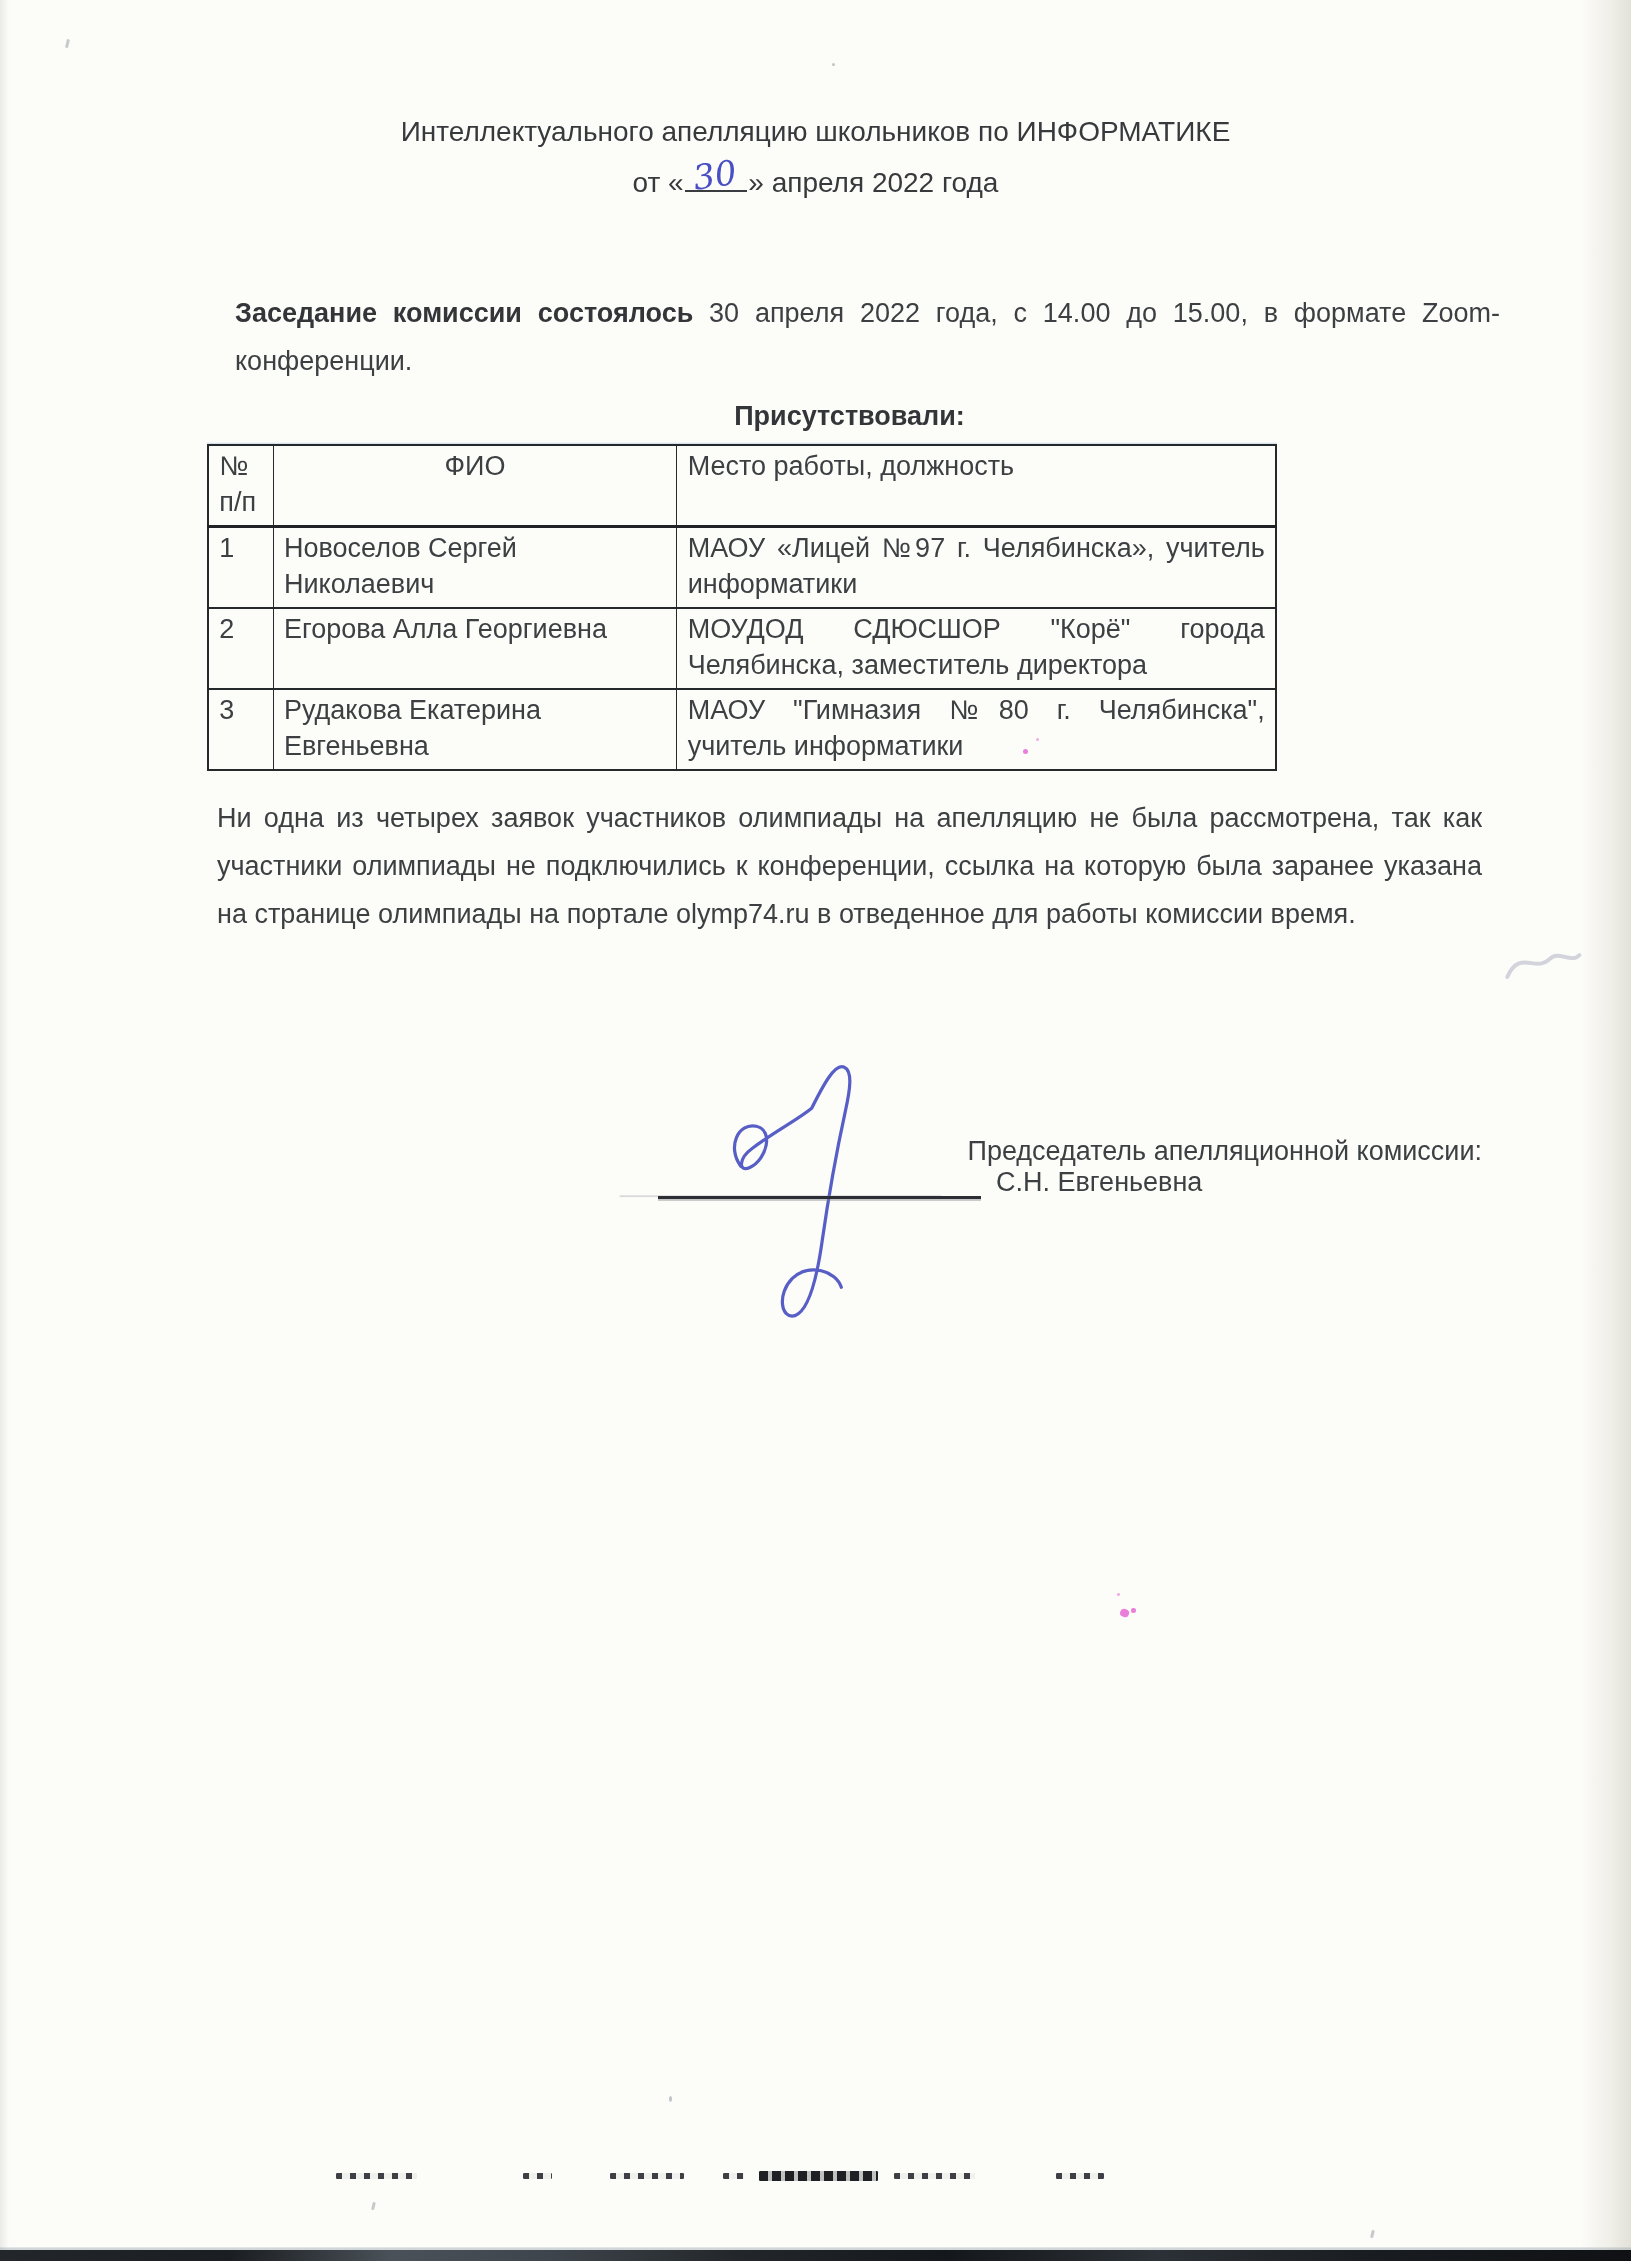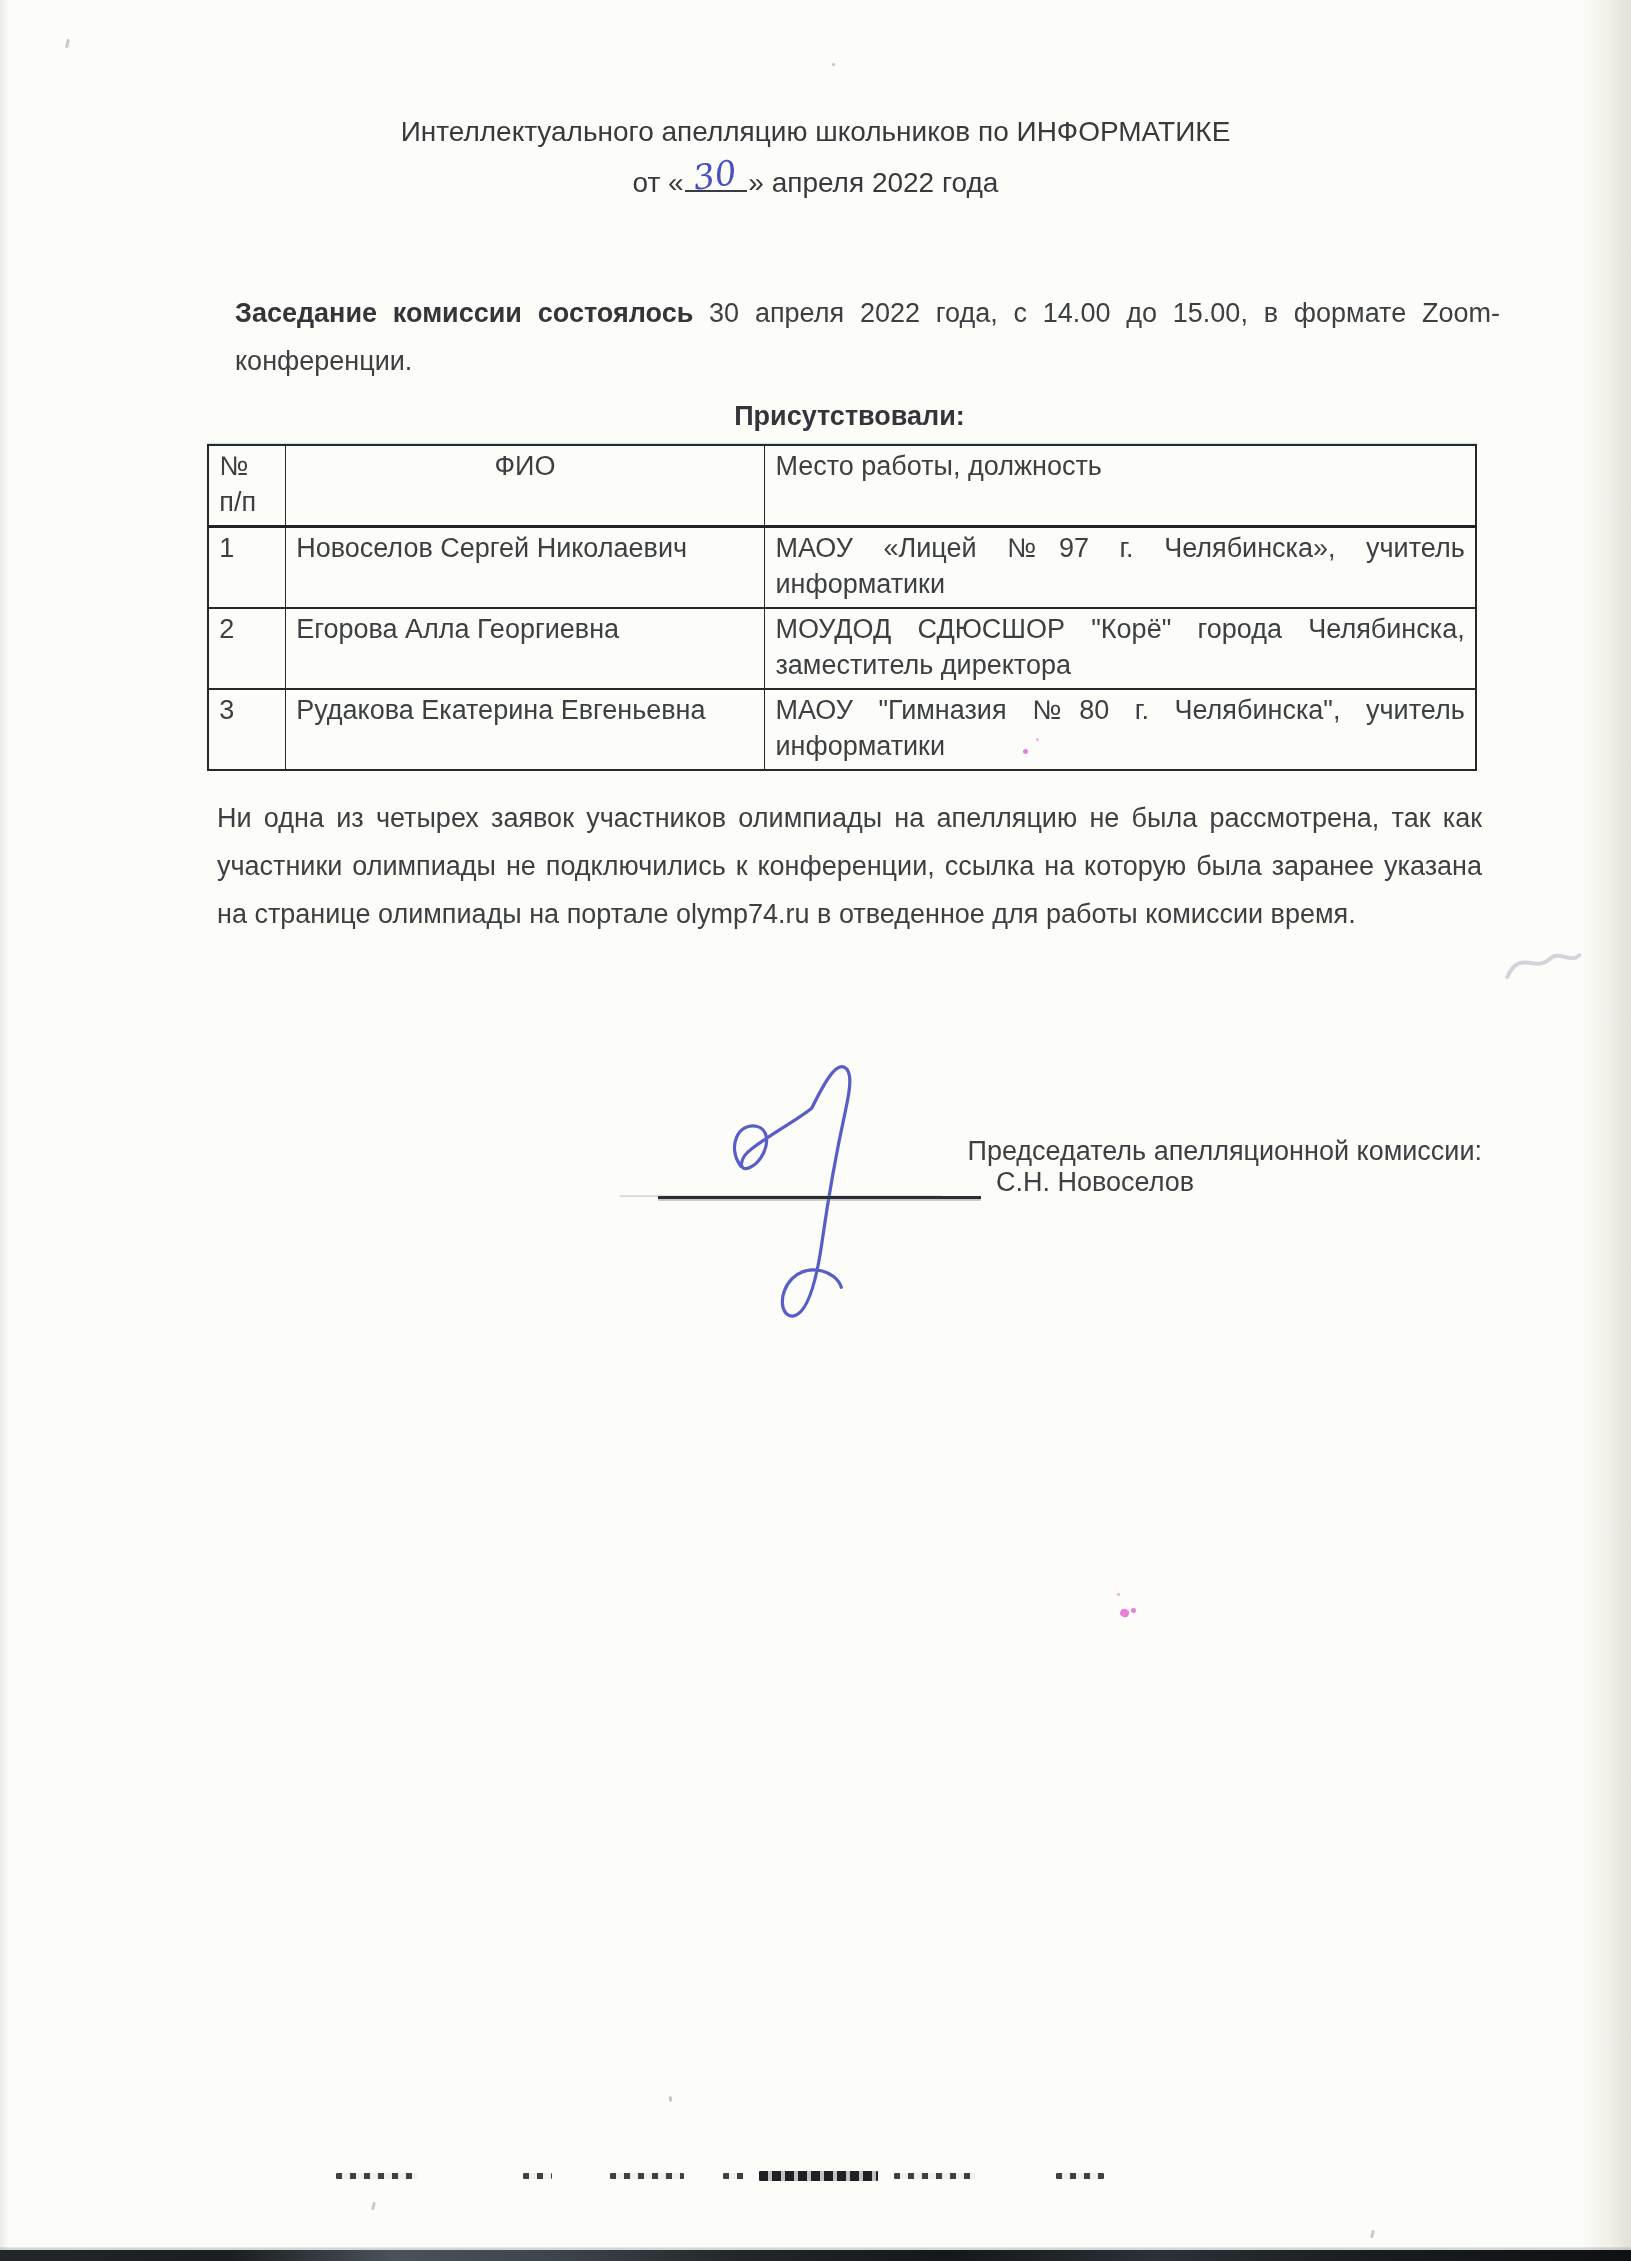--- a/index.html
+++ b/index.html
@@ -33,21 +33,21 @@
   }
   .bold { font-weight: bold; color: #333538; }
   #para-meeting { top: 262px; margin-left: 18px; }
   #attendees-label { top: 365px; font-weight: bold; color: #333538; text-align: center; }
   #para-result { top: 767px; }
   #para-decision { top: 926px; }
   #chairman-label { top: 1100px; text-align: right; }
 
   
   .attendees-table {
-    position: absolute; top: 444px; left: 207px; width: 1270px;
+    position: absolute; top: 444px; left: 207px; width: 1070px;
     border-collapse: collapse; table-layout: fixed;
     font-size: 27px; line-height: 36px; color: #3d4043;
   }
   .attendees-table th, .attendees-table td {
     border: 1.9px solid #26292c;
     padding: 1.9px 10.3px 5.2px 10.3px;
     vertical-align: top; font-weight: normal;
     overflow: hidden;
   }
   .attendees-table tr { border-bottom: 2.6px solid #26292c; }
@@ -163,21 +163,21 @@
 
 
   <p class="para" id="chairman-label">Председатель апелляционной комиссии:</p>
 
   <svg class="signature-svg" width="174" height="277" viewBox="0 0 270 430">
     <path d="M40,168 C18,138 36,100 64,106 C92,112 80,158 54,170 C36,178 36,156 58,140 C96,112 128,96 150,78
              M150,78 C168,42 186,8 200,14 C214,20 210,48 202,84 C188,148 174,230 166,286 C158,342 146,392 124,400
              C102,406 96,366 120,342 C146,318 188,330 196,356" fill="none" stroke="#454cc0" stroke-width="5" stroke-linecap="round" opacity="0.9"></path>
   </svg>
   <div class="sign-line"></div>
-  <div class="chairman-name">С.Н. Новоселов</div>
+  <div class="chairman-name">С.Н. Евгеньевна</div>
 
   <div class="edge-right"></div>
   <div class="edge-left"></div>
 
   <div class="tickmark" style="left:66px; top:39px;"></div>
   <div class="speck gray" style="left:832px; top:63px; width:3.2px; height:3.2px;"></div>
   <div class="speck pink" style="left:1023px; top:749px; width:5.2px; height:5.2px;"></div>
   <div class="speck pink" style="left:1036px; top:738px; width:3.2px; height:3.2px; opacity:.5;"></div>
   <div class="speck pink" style="left:1120px; top:1609px; width:9px; height:8.4px; border-radius:45%; transform:rotate(20deg);"></div>
   <div class="speck pink" style="left:1131px; top:1608px; width:4.5px; height:4.5px;"></div>

